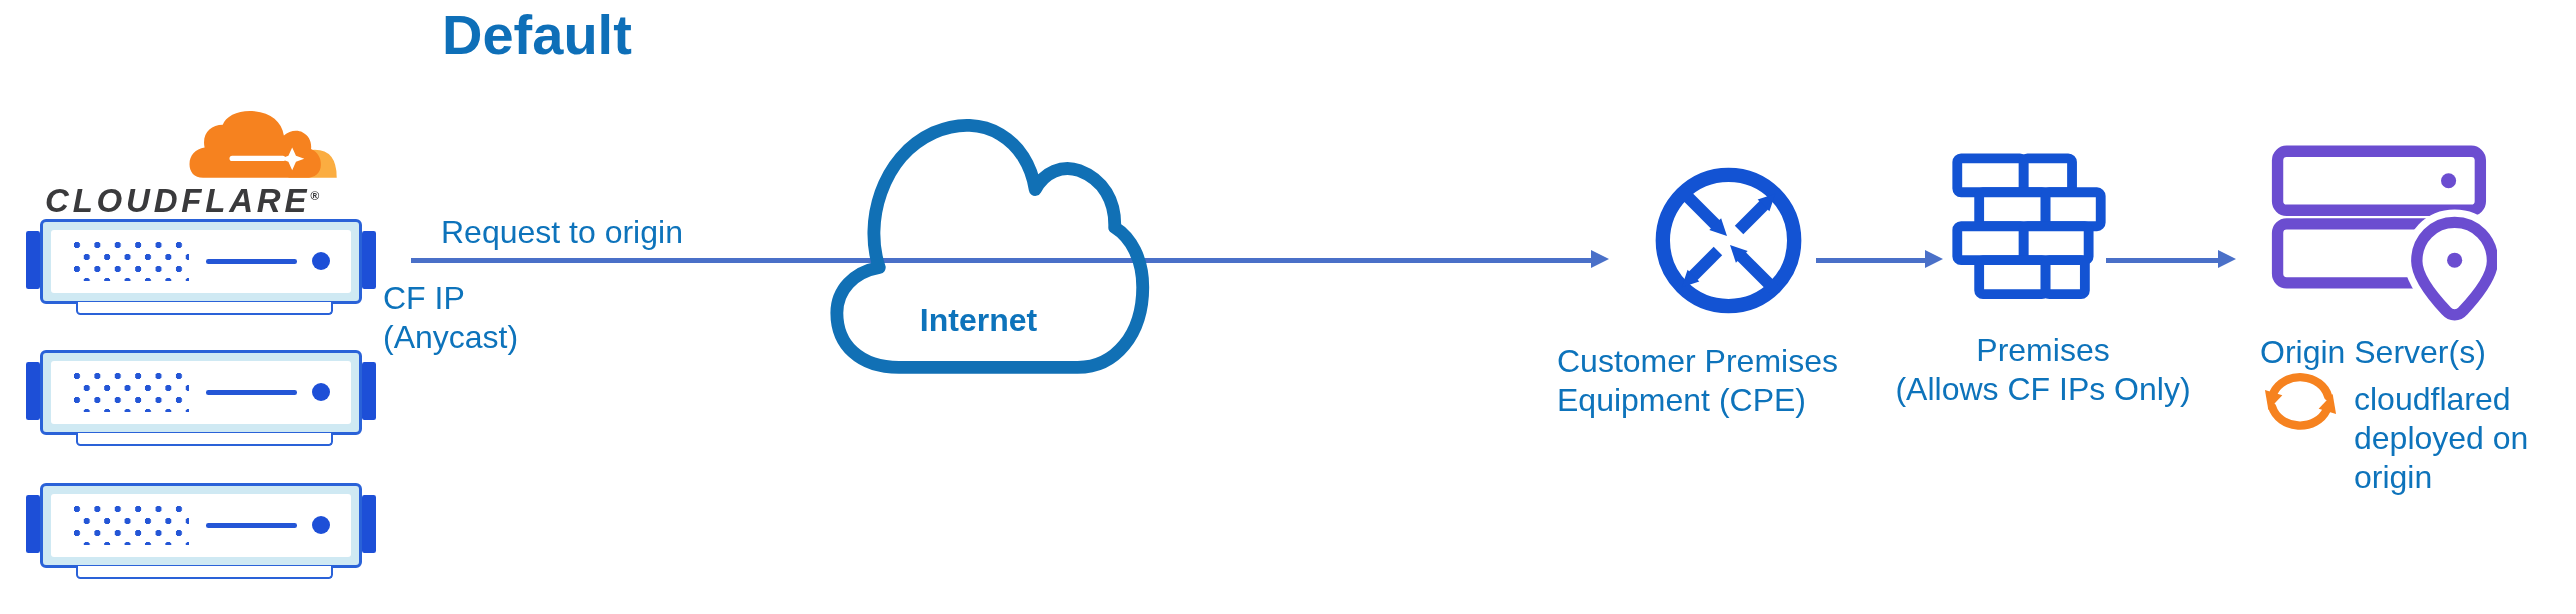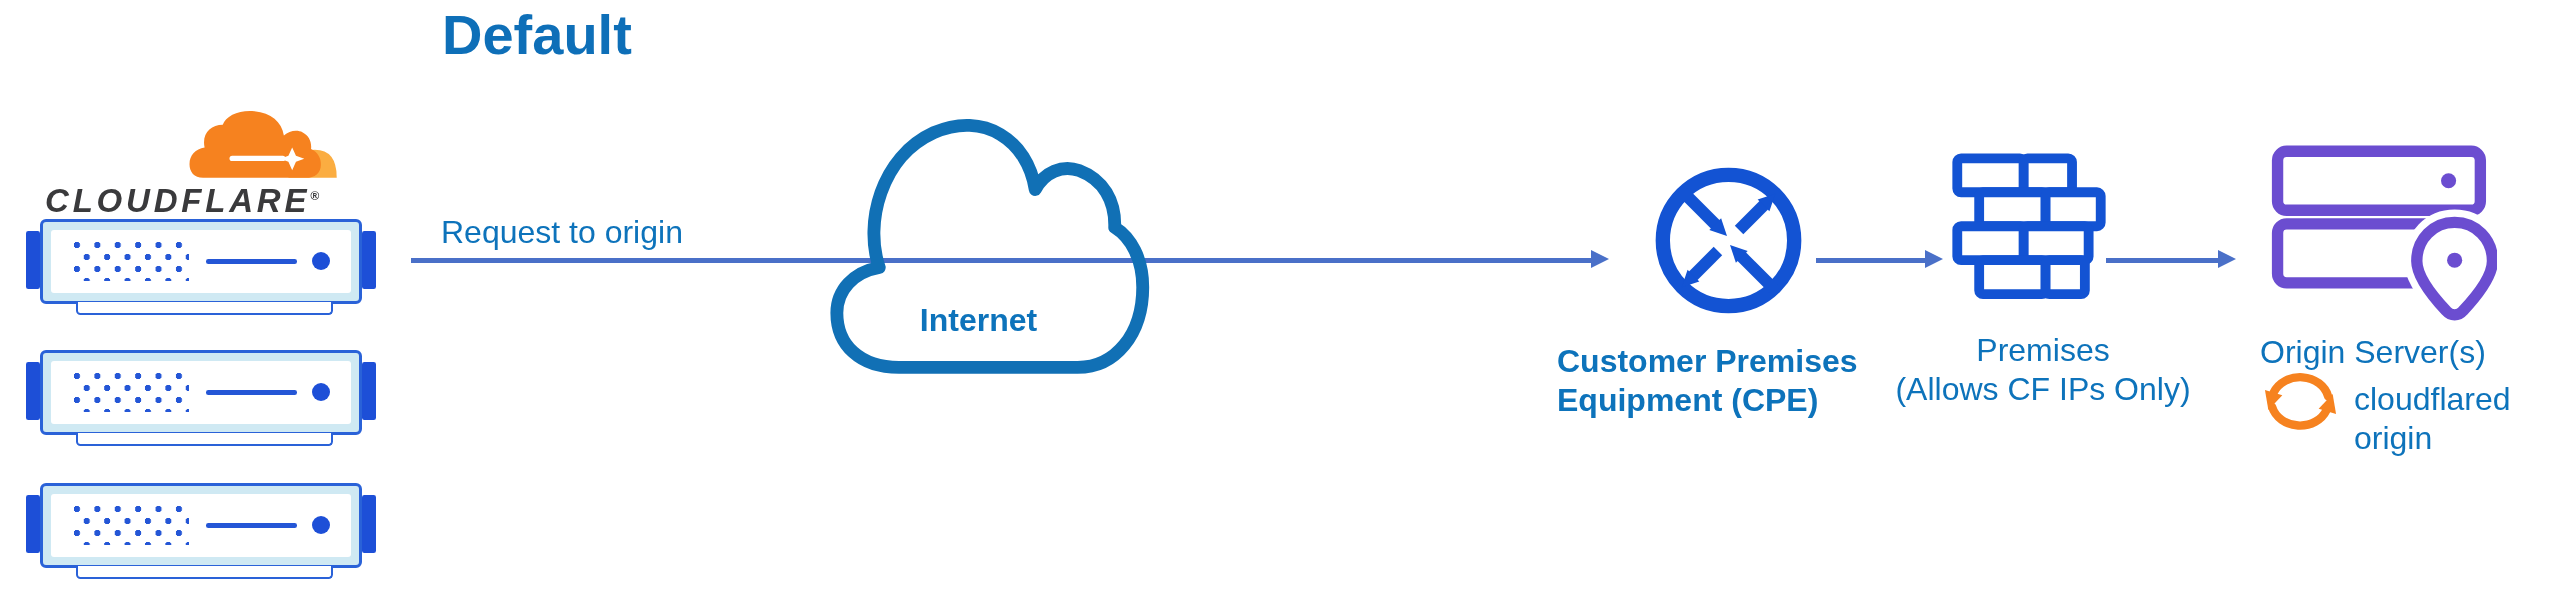--- a/index.html
+++ b/index.html
@@ -120,20 +120,24 @@
   <div class="flow-line" style="left:411px;top:258px;width:1181px;"></div>
   <div class="flow-head" style="left:1591px;top:250px;"></div>
 
   <div class="flow-line" style="left:1816px;top:258px;width:110px;"></div>
   <div class="flow-head" style="left:1925px;top:250px;"></div>
 
   <div class="flow-line" style="left:2106px;top:258px;width:114px;"></div>
   <div class="flow-head" style="left:2218px;top:250px;"></div>
 
   <div class="lbl" style="left:441px;top:213px;">Request to origin</div>
+  <div class="lbl" style="left:383px;top:279px;">
+    <div>CF IP</div>
+    <div>(Anycast)</div>
+  </div>
 
   <div class="pos" style="left:814px;top:110px;width:341px;height:265px;">
     <svg width="341" height="265" viewBox="0 0 450 350">
       <path class="cloud-path" d="M 112 340 C 60 340 30 310 30 268 C 30 238 52 214 86 208
         C 66 150 88 62 158 30 C 224 1 282 40 292 105 C 304 82 328 72 350 80
         C 382 92 398 120 397 155 C 418 168 434 196 434 234 C 434 296 398 340 348 340 Z"></path>
     </svg>
     <div class="lbl center" style="left:0;right:12px;top:191px;font-weight:bold;">Internet</div>
   </div>
 
@@ -143,21 +147,21 @@
       <line class="cpe-a" x1="40" y1="36" x2="84" y2="80"></line>
       <polygon class="cpe-h" points="98,94 74.6,86.2 90.2,70.6"></polygon>
       <line class="cpe-a" x1="114" y1="86" x2="148" y2="52"></line>
       <polygon class="cpe-h" points="162,38 138.6,45.8 154.2,61.4"></polygon>
       <line class="cpe-a" x1="160" y1="164" x2="116" y2="120"></line>
       <polygon class="cpe-h" points="102,106 125.4,113.8 109.8,129.4"></polygon>
       <line class="cpe-a" x1="86" y1="114" x2="52" y2="148"></line>
       <polygon class="cpe-h" points="38,162 61.4,154.2 45.8,138.6"></polygon>
     </g>
   </svg>
-  <div class="lbl" style="left:1557px;top:342px;font-weight:bold;">
+  <div class="lbl" style="left:1557px;top:342px;">
     <div>Customer Premises</div>
     <div>Equipment (CPE)</div>
   </div>
 
   <svg class="pos" style="left:1952px;top:153px;" width="154" height="151" viewBox="0 0 204 200">
     <rect class="brick" x="7" y="7" width="88" height="45" rx="5"></rect>
     <rect class="brick" x="95" y="7" width="64" height="45" rx="5"></rect>
     <rect class="brick" x="36" y="52" width="88" height="45" rx="5"></rect>
     <rect class="brick" x="124" y="52" width="73" height="45" rx="5"></rect>
     <rect class="brick" x="7" y="97" width="88" height="45" rx="5"></rect>
@@ -183,17 +187,18 @@
   <div class="lbl" style="left:2260px;top:333px;">Origin Server(s)</div>
 
   <svg class="pos" style="left:2257px;top:366px;" width="87" height="72" viewBox="0 0 115 95">
     <path class="sync-arc" d="M 94 40 A 38 33 0 0 0 22 35"></path>
     <polygon class="sync-head" points="15,58 10.5,31.5 33.5,38.5"></polygon>
     <path class="sync-arc" d="M 20 54 A 38 33 0 0 0 92 58"></path>
     <polygon class="sync-head" points="100,37 104.5,63.5 81.5,56.5"></polygon>
   </svg>
   <div class="lbl" style="left:2354px;top:380px;line-height:39px;">
     <div>cloudflared</div>
+    <div>deployed on</div>
     <div>origin</div>
   </div>
 
 </div>
 
 
 </body></html>

